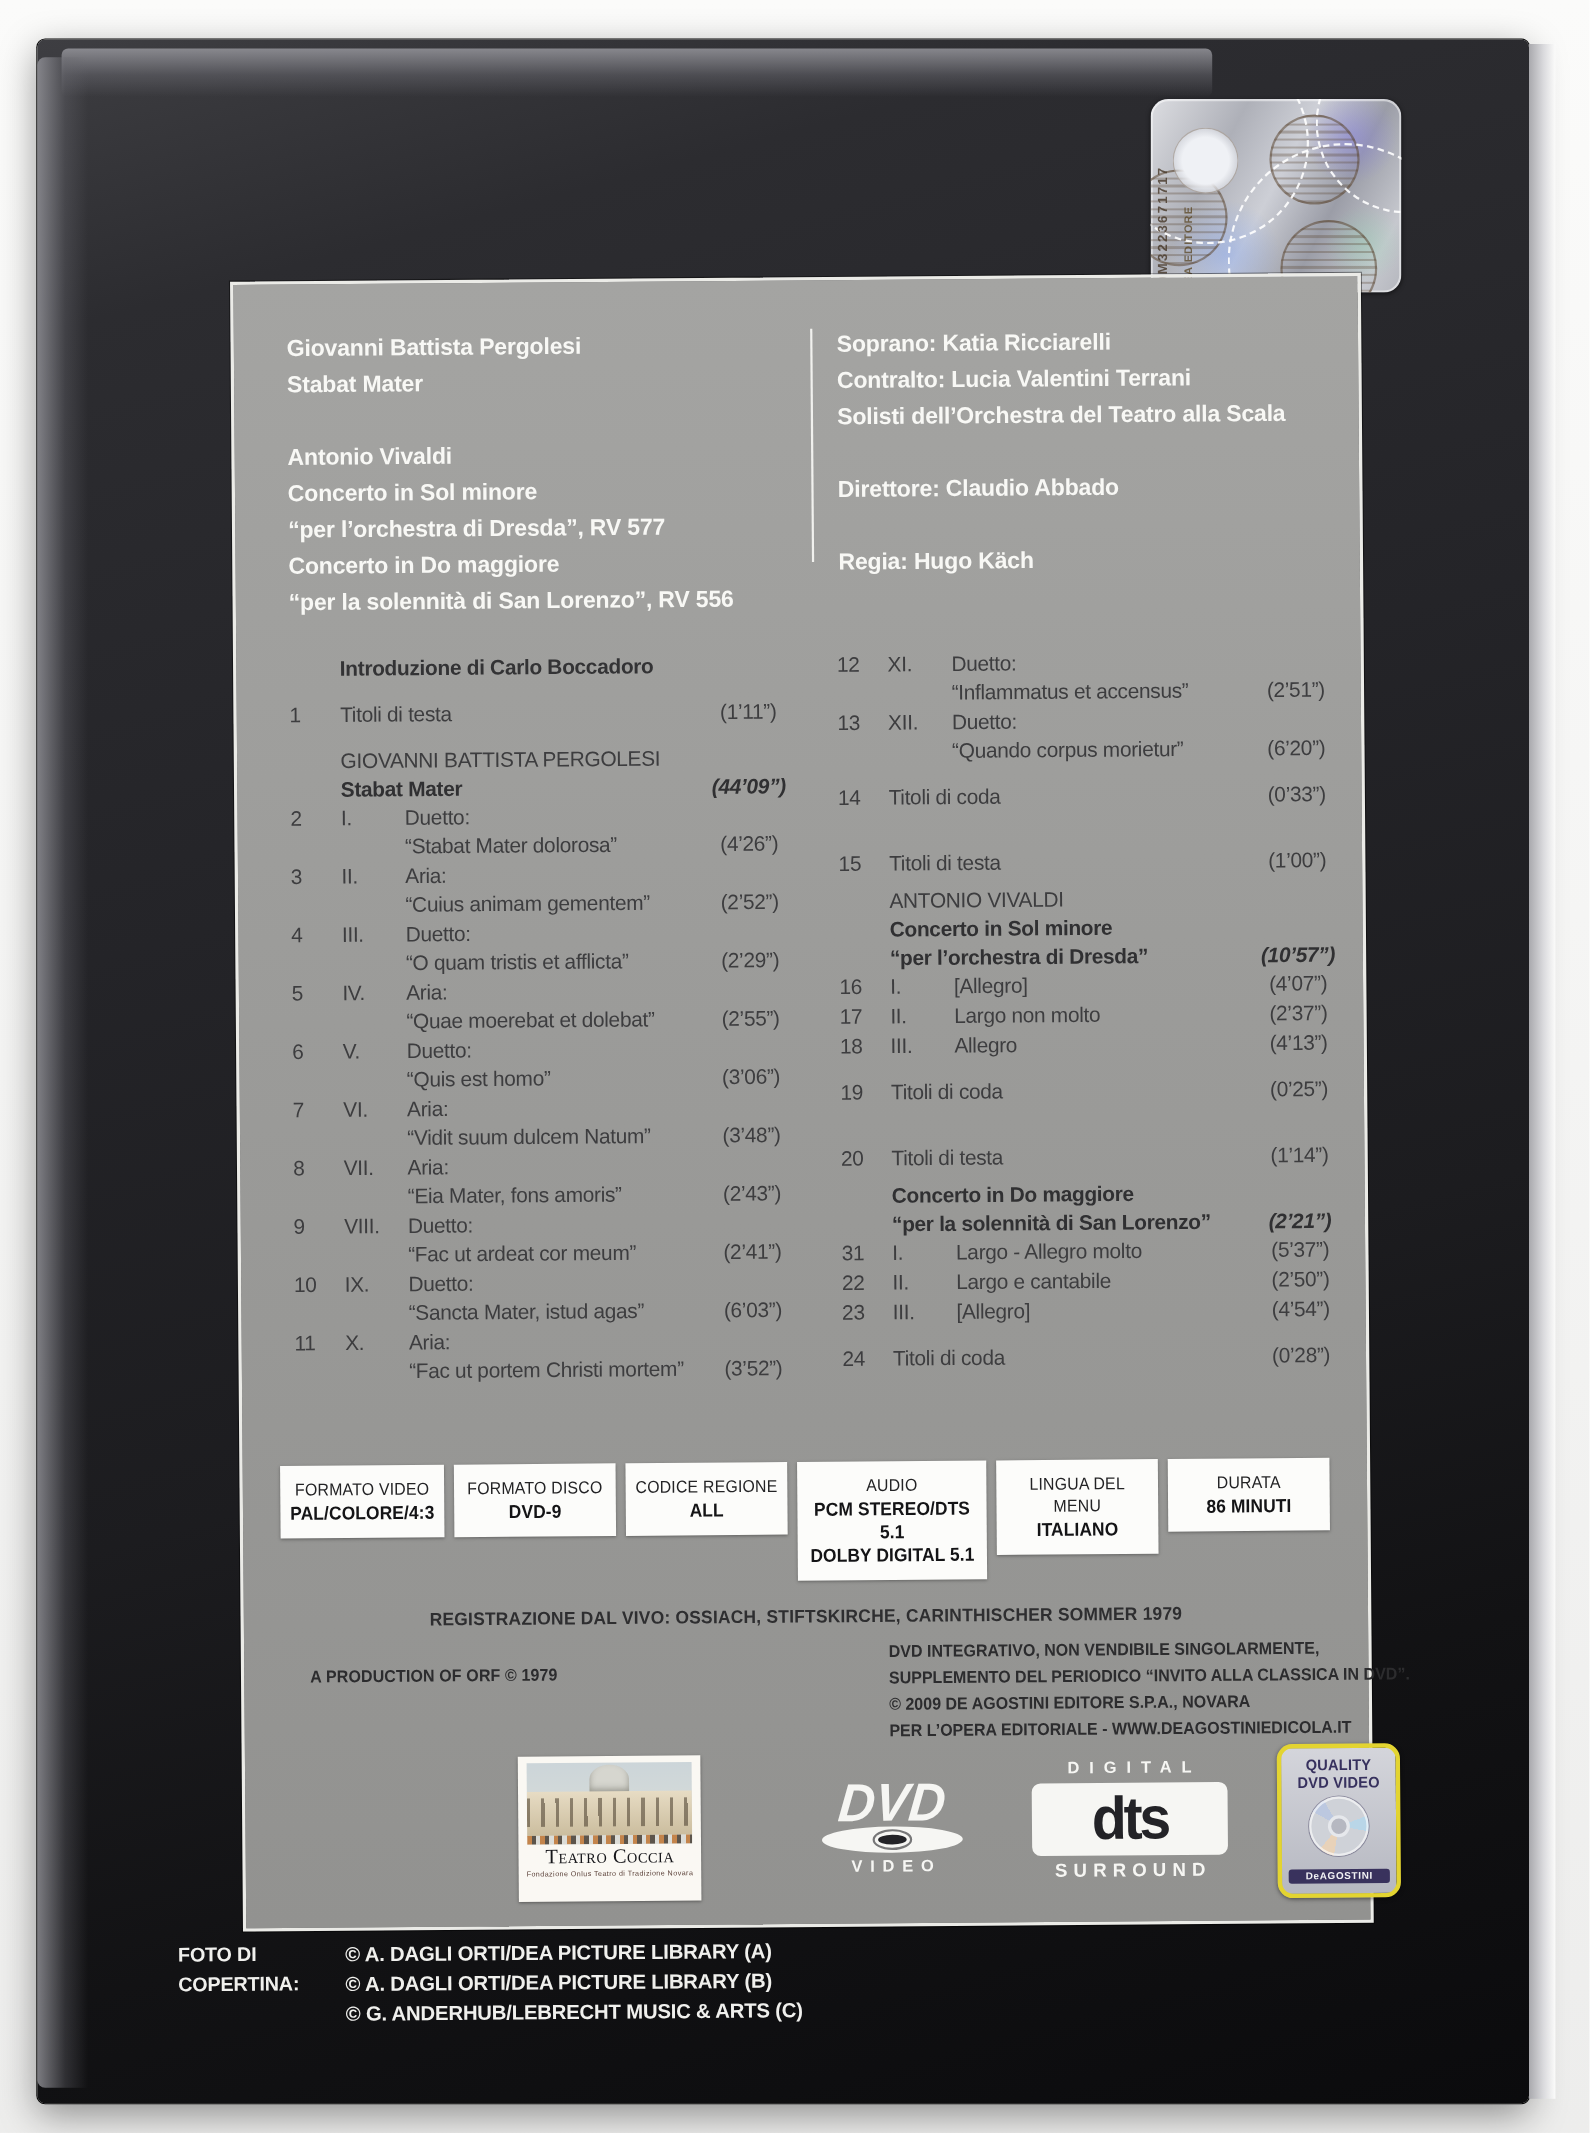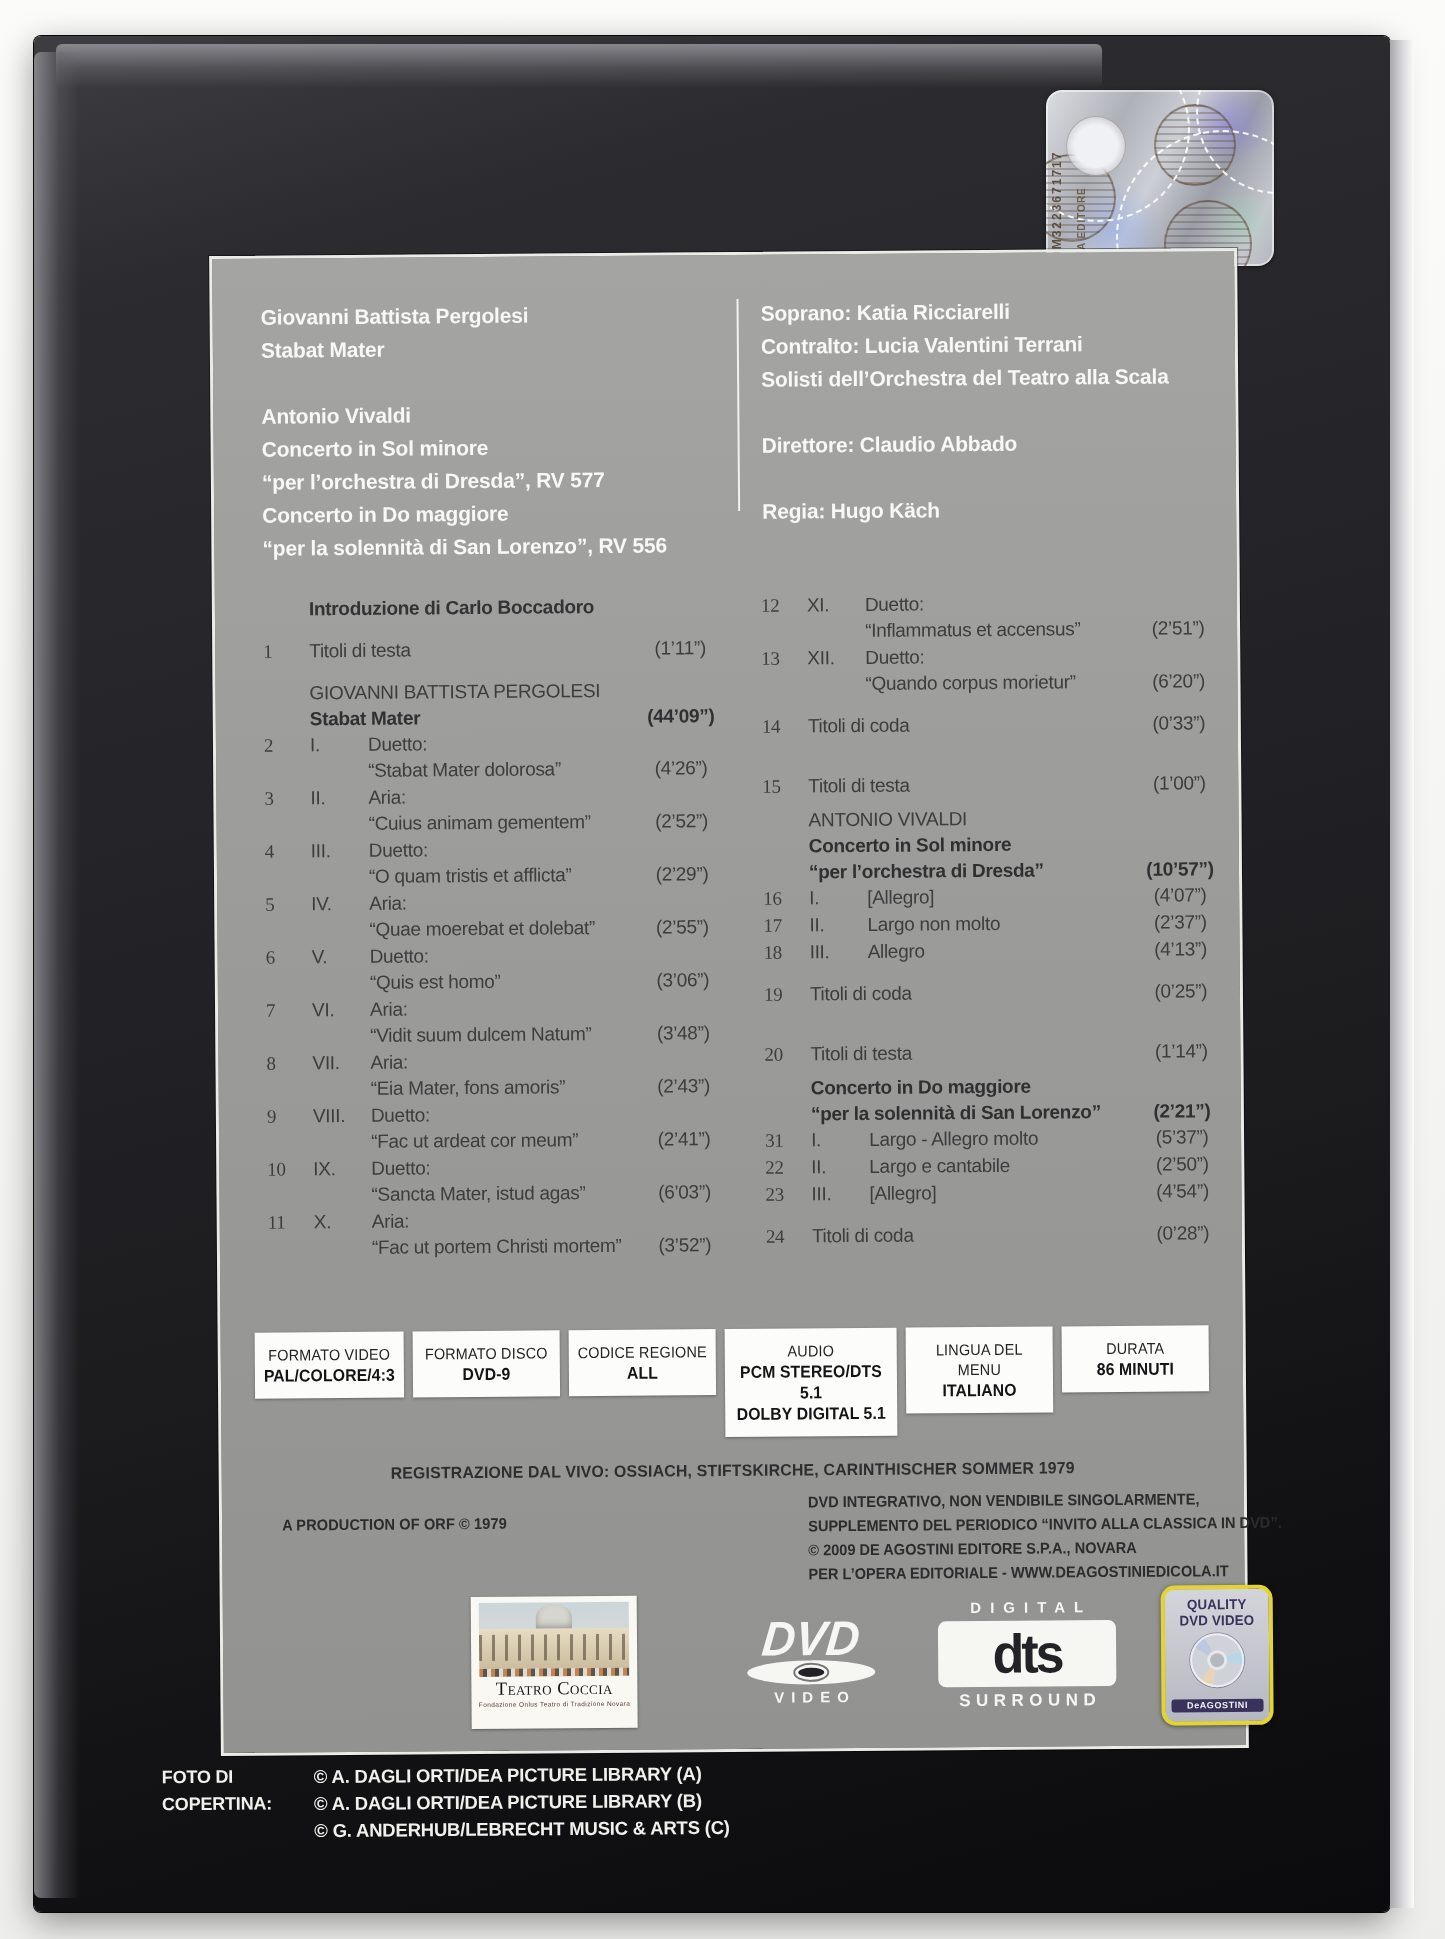--- a/index.html
+++ b/index.html
@@ -57,30 +57,30 @@
   
   .hdr-left{position:absolute;left:48px;top:42px;}
   .hdr-right{position:absolute;left:548px;top:42px;}
   .hline{min-height:33px;line-height:33px;font-size:21px;font-weight:700;color:#f8f8f5;
     letter-spacing:-0.2px;white-space:nowrap;}
   .hdr-divider{position:absolute;left:524px;top:44px;width:2px;height:212px;background:#f1f1ee;}
   
   .tracks{position:absolute;left:48px;top:338px;right:18px;display:flex;gap:40px;}
   .tcol{flex:1;min-width:0;font-size:19px;line-height:26px;color:#3d3d3f;letter-spacing:-0.3px;}
   .trow{position:relative;margin-bottom:1px;padding-right:82px;display:flex;}
-  .num{width:46px;flex:none;font-family:Liberation Serif, serif;}
+  .num{width:46px;flex:none;}
   .tmain{flex:1;min-width:0;}
   .roman{display:inline-block;width:58px;}
   .l2{padding-left:58px;white-space:nowrap;}
   .time{position:absolute;right:0;bottom:0;width:82px;text-align:center;white-space:nowrap;}
   .hrow{position:relative;padding-left:46px;padding-right:82px;line-height:26px;}
   .hrow.h1 .htext{font-weight:700;color:#333335;}
   .hrow.caps .htext{color:#3d3d3f;}
   .hrow.hb{font-weight:700;color:#303032;}
-  .hrow.hb .time{font-weight:700;color:#303032;}
+  .hrow.hb .time{font-weight:700;color:#303032;font-style:italic;}
   .mt1{margin-top:16px;}
   .mt2{margin-top:34px;}
   .mts{margin-top:8px;}
   
   .specs{position:absolute;left:34px;right:34px;top:1074px;display:flex;gap:9px;align-items:flex-start;}
   .spec-box{flex:1;background:#fcfcfa;box-shadow:0 1px 3px rgba(0,0,0,.35);padding:13px 4px 12px;text-align:center;}
   .spec-box.wide{flex:1.18;}
   .spec-inner{transform:scaleX(.93);}
   .spec-label{font-size:15.5px;color:#232325;letter-spacing:.2px;line-height:20px;}
   .spec-value{font-size:17px;font-weight:700;color:#141416;line-height:21px;letter-spacing:.1px;}

